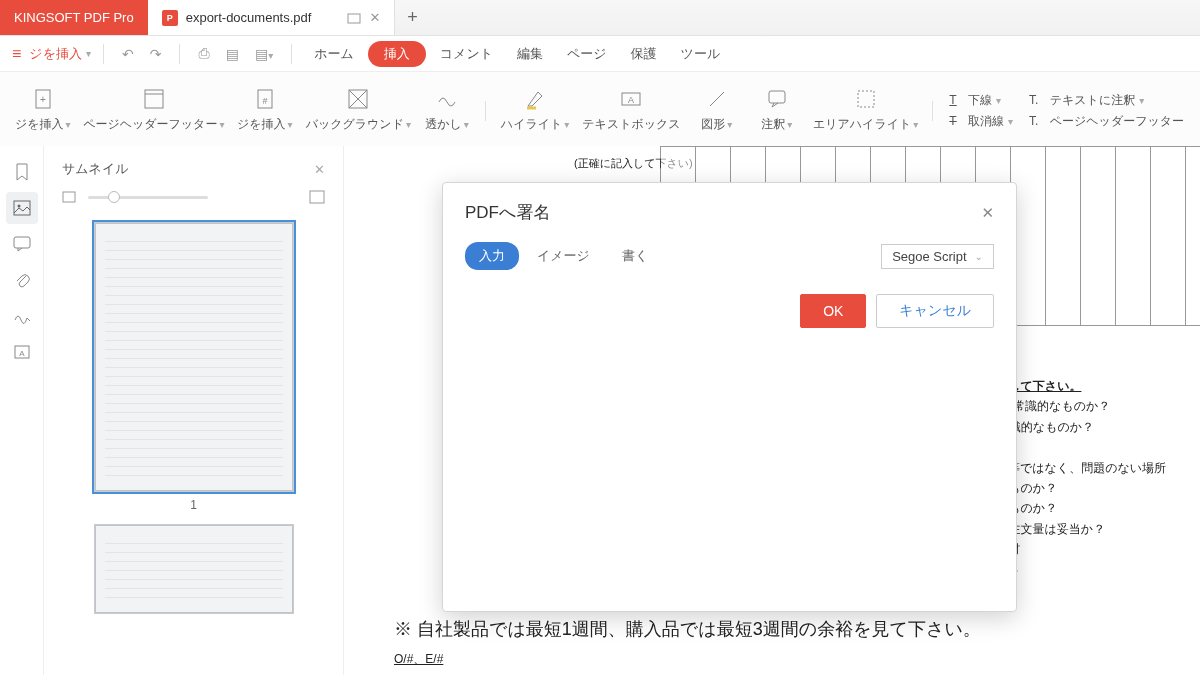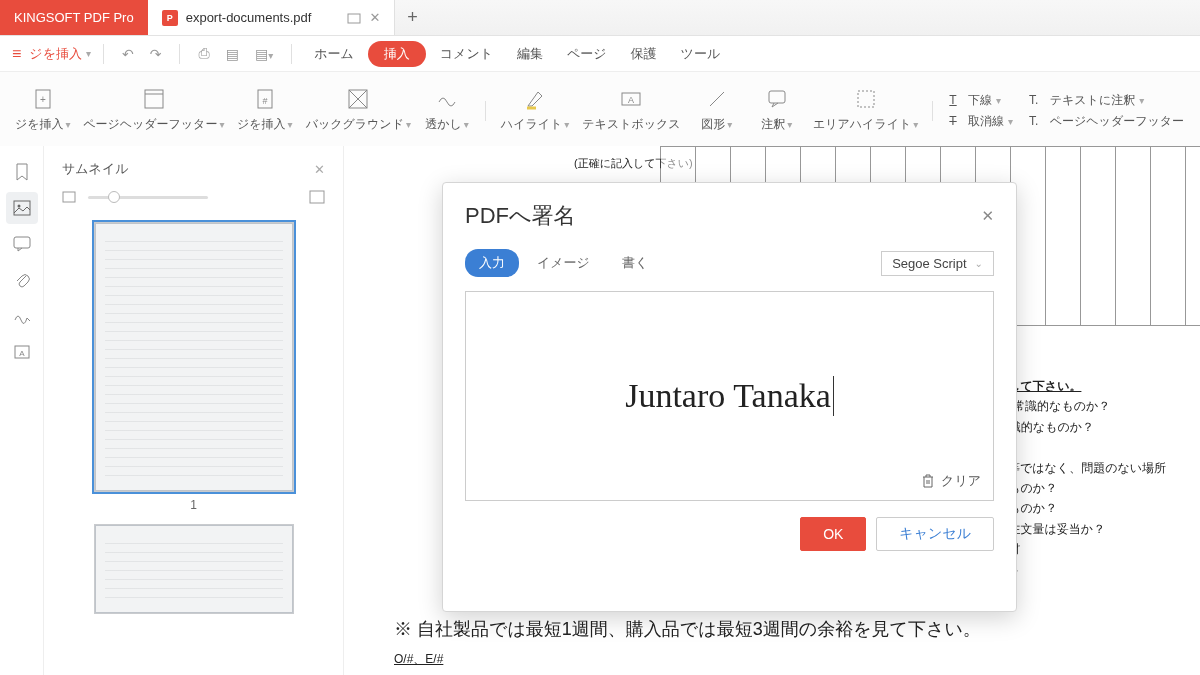--- a/index.html
+++ b/index.html
@@ -38,21 +38,21 @@
 .thumb-page.sel { outline:2px solid #4a90d9; }
 .tp-lines { position:absolute; inset:10px; background:repeating-linear-gradient(#f2f3f4,#f2f3f4 8px,#d8dadc 8px,#d8dadc 9px); opacity:.6; }
 .tp-num { text-align:center; color:#666; font-size:12px; padding-top:6px; }
 .doc-area { flex:1; background:#fff; position:relative; overflow:hidden; }
 .doc-bg { position:absolute; inset:0; padding:8px 0 0 40px; color:#222; font-size:12px; line-height:1.7; }
 .doc-bg .tbl-fake { border:1px solid #333; height:180px; width:560px; position:absolute; right:-20px; top:0; background:repeating-linear-gradient(90deg,#fff,#fff 34px,#333 34px,#333 35px),repeating-linear-gradient(#fff,#fff 22px,#333 22px,#333 23px); opacity:.5; }
 .doc-bg .text-lines { position:absolute; right:-20px; top:230px; width:260px; }
 .doc-bg .text-lines div { white-space:nowrap; }
 .dlg { position:absolute; left:442px; top:182px; width:575px; height:430px; background:#fff; border:1px solid #d5d5d5; border-radius:4px; box-shadow:0 6px 24px rgba(0,0,0,.18); display:flex; flex-direction:column; }
 .dlg-hd { display:flex; justify-content:space-between; align-items:center; padding:18px 22px 10px; }
-.dlg-hd h2 { font-size:22px; font-weight:500; color:#333;text-align:center; }
+.dlg-hd h2 { font-size:17px; font-weight:500; color:#333;text-align:center; }
 .dlg-close { color:#888; cursor:pointer; font-size:15px; }
 .dlg-ctrl { display:flex; justify-content:space-between; align-items:center; padding:8px 22px; }
 .sig-tabs { display:flex; gap:4px; align-items:center; }
 .sig-tab { padding:5px 14px; font-size:13px; color:#666; cursor:pointer; border-radius:13px; }
 .sig-tab.active { background:#3b7fd4; color:#fff; }
 .font-sel { border:1px solid #ccc; padding:4px 10px; font-size:13px; color:#444; cursor:pointer; display:flex; align-items:center; gap:8px; background:#fff; }
 .sig-box { margin:6px 22px 0; border:1px solid #ccc; height:210px; position:relative; display:flex; align-items:center; justify-content:center; }
 .sig-text { font-family:"Segoe Script","Brush Script MT",cursive; font-size:34px; color:#222; }
 .sig-caret { display:inline-block; width:1px; height:40px; background:#333; vertical-align:middle; margin-left:2px; }
 .sig-clear { position:absolute; right:12px; bottom:10px; display:flex; align-items:center; gap:6px; color:#555; font-size:13px; cursor:pointer; }
@@ -335,27 +335,17 @@
     <div class="sig-tabs">
       <span class="sig-tab active">入力</span>
       <span class="sig-tab">イメージ</span>
       <span class="sig-tab">書く</span>
     </div>
     <div class="font-sel">
       <span>Segoe Script</span>
       <span class="chev">⌄</span>
     </div>
   </div>
-  <div class="sig-box">
-    <span class="sig-text">Juntaro Tanaka</span>
-      <span class="sig-caret"></span>
-    <div class="sig-clear">
-      <svg width="14" height="16" viewBox="0 0 14 16">
-          <path d="M2 4 H12 M5 4 V2 H9 V4 M3 4 V14 H11 V4 M6 7 V11 M8 7 V11" stroke="#666" fill="none"></path>
-        </svg>
-      <span>クリア</span>
-    </div>
-  </div>
   <div class="dlg-ft">
     <button class="btn primary">OK</button>
     <button class="btn">キャンセル</button>
   </div>
 </div>
 
 </body></html>

